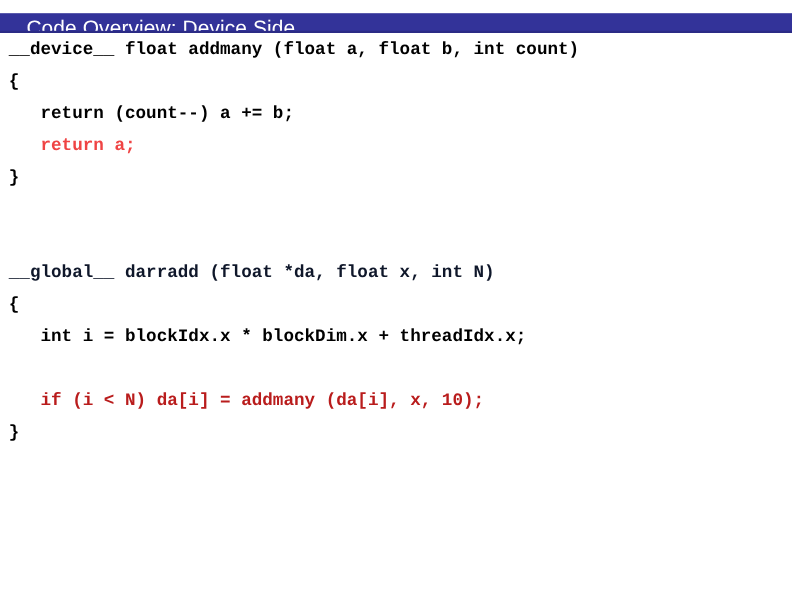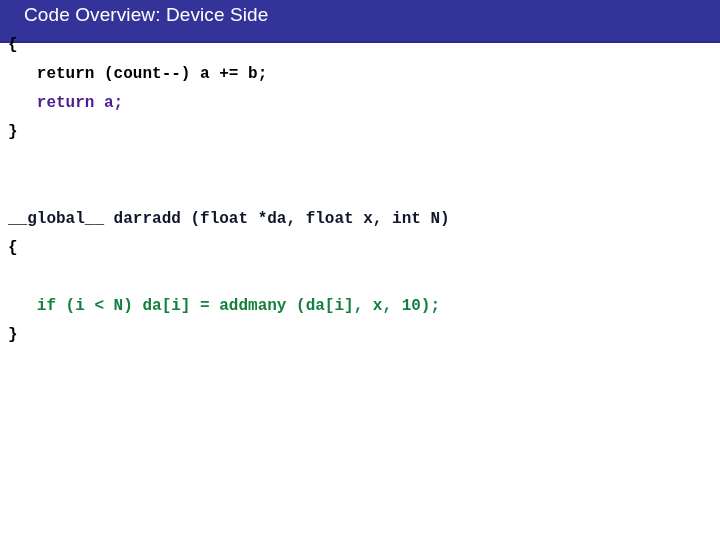--- a/index.html
+++ b/index.html
@@ -18,23 +18,23 @@
     position: relative;
     width: 720px;
     height: 540px;
     background: #ffffff;
     box-sizing: border-box;
   }
   
   #title-bar {
     position: absolute;
     left: 0;
-    top: 0;
+    top: 12px;
     width: 720px;
-    height: 43px;
+    height: 18px;
     background: #333399;
     overflow: hidden;
   }
   #title-bar .title-underline {
     position: absolute;
     left: 0;
     bottom: 0;
     width: 720px;
     height: 2px;
     background: #2b2b85;
@@ -80,26 +80,28 @@
 <body>
 
 <div id="slide" style="background: rgb(255, 255, 255);">
 
   <div id="title-bar" style="background: rgb(51, 51, 153);">
     <div id="slide-title" style="color: rgb(255, 255, 255);">Code Overview: Device Side</div>
     <div class="title-underline"></div>
   </div>
 
   <div id="code-body">
+    <div class="code-line" style="color: rgb(0, 0, 0);">__device__ float addmany (float a, float b, int count)</div>
     <div class="code-line" style="color: rgb(0, 0, 0);">{</div>
     <div class="code-line" style="color: rgb(0, 0, 0);">   return (count--) a += b;</div>
-    <div class="code-line" style="color: #4c1d95;">   return a;</div>
+    <div class="code-line" style="color: #ef4444;">   return a;</div>
     <div class="code-line" style="color: rgb(0, 0, 0);">}</div>
     <div class="code-line blank"></div>
     <div class="code-line blank"></div>
     <div class="code-line" style="color: #0f172a;">__global__ darradd (float *da, float x, int N)</div>
     <div class="code-line" style="color: rgb(0, 0, 0);">{</div>
+    <div class="code-line" style="color: rgb(0, 0, 0);">   int i = blockIdx.x * blockDim.x + threadIdx.x;</div>
     <div class="code-line blank"></div>
-    <div class="code-line" style="color: #15803d;">   if (i &lt; N) da[i] = addmany (da[i], x, 10);</div>
+    <div class="code-line" style="color: #b91c1c;">   if (i &lt; N) da[i] = addmany (da[i], x, 10);</div>
     <div class="code-line" style="color: rgb(0, 0, 0);">}</div>
   </div>
 
 </div>
 
 </body></html>

